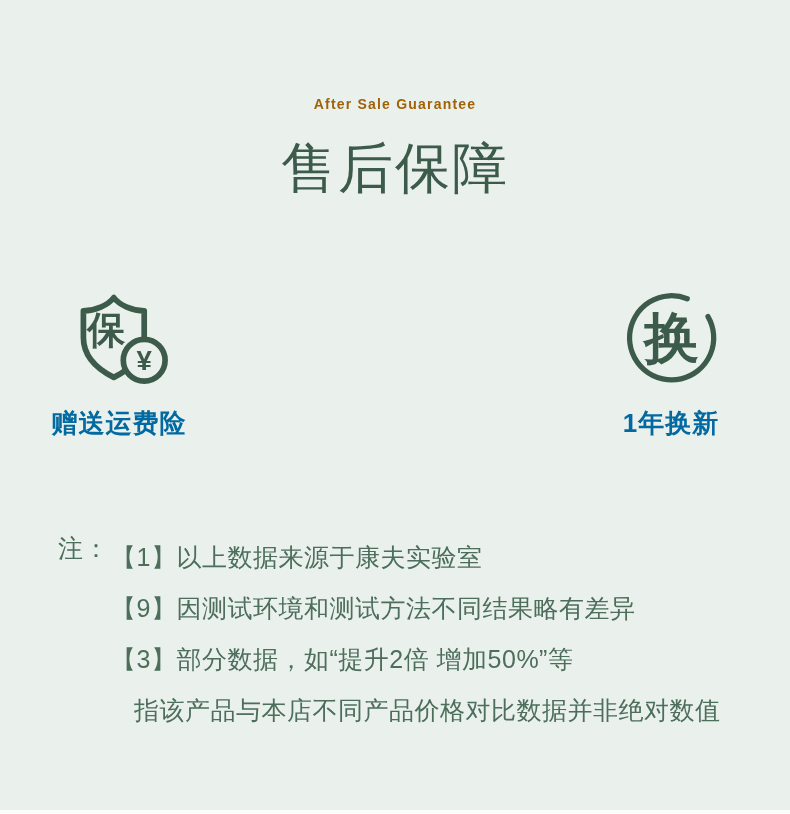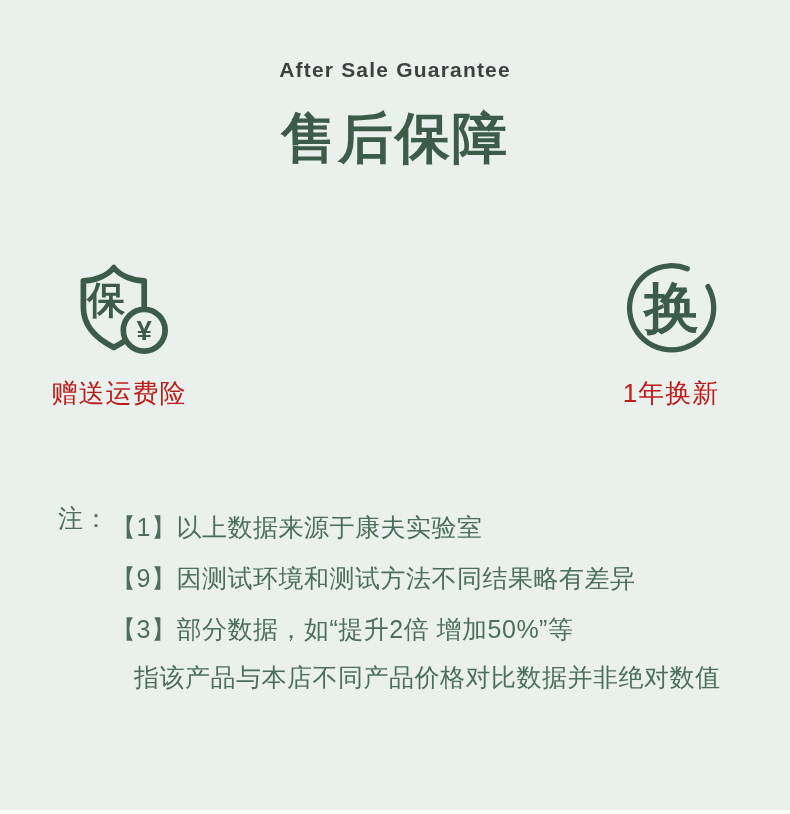--- a/index.html
+++ b/index.html
@@ -6,32 +6,32 @@
   .page {
     position: relative;
     width: 790px;
     height: 814px;
     background: #EAF1EC;
     overflow: hidden;
     font-family: "Liberation Sans", sans-serif;
     color: #3D5B4A;
   }
   .subtitle {
-    padding-top: 58px;
+    padding-top: 96px;
     text-align: center;
-    font-size: 21px;
+    font-size: 14px;
     font-weight: 700;
     letter-spacing: 1.2px;
-    color: #404040;
+    color: #a16207;
   }
   .title {
     margin: 20px 0 0 0;
     text-align: center;
     font-size: 55px;
-    font-weight: 700;
+    font-weight: 400;
     letter-spacing: 2px;
     color: #3D5B4A;
   }
   .features {
     display: flex;
     justify-content: space-between;
     padding: 0 28px;
     margin-top: 84px;
   }
   .feature {
@@ -56,41 +56,41 @@
   .icon-cjk, .icon-num, .icon-yen {
     fill: #3D5B4A;
     text-anchor: middle;
     font-family: "Liberation Sans", sans-serif;
     font-weight: 700;
   }
   .badge { fill: #EAF1EC; stroke: #3D5B4A; stroke-width: 6; }
   .feature-label {
     margin-top: 20px;
     font-size: 26px;
-    font-weight: 400;
+    font-weight: 700;
     letter-spacing: 1px;
     white-space: nowrap;
-    color: #b91c1c;
+    color: #0369a1;
   }
   .notes {
     display: flex;
     align-items: flex-start;
     margin-top: 86px;
     padding-left: 58px;
     font-size: 25px;
     color: #4C6E5B;
     letter-spacing: 0.5px;
   }
   .notes-label {
     flex-shrink: 0;
     line-height: 42px;
     margin-right: 2px;
   }
   .note-line { line-height: 42px; white-space: nowrap; margin-top: 9px; }
-  .note-line-indent { padding-left: 23px; font-family: Liberation Mono, monospace; }
+  .note-line-indent { padding-left: 23px; }
   .bottom-strip {
     position: absolute;
     left: 0; bottom: 0;
     width: 100%; height: 4px;
     background: #FBFDFB;
   }
 </style>
 </head>
 <body>
 

